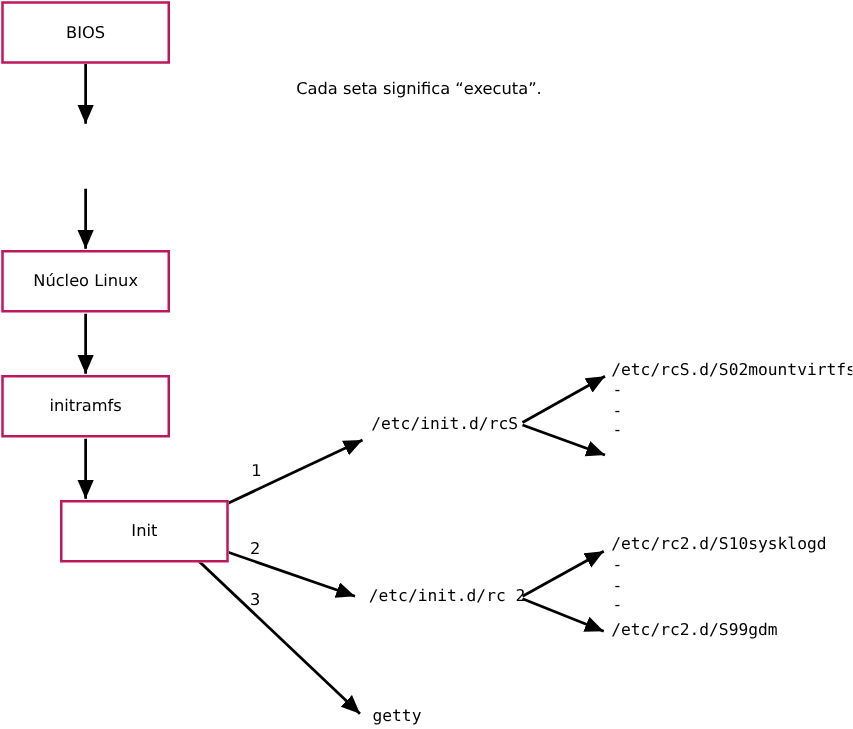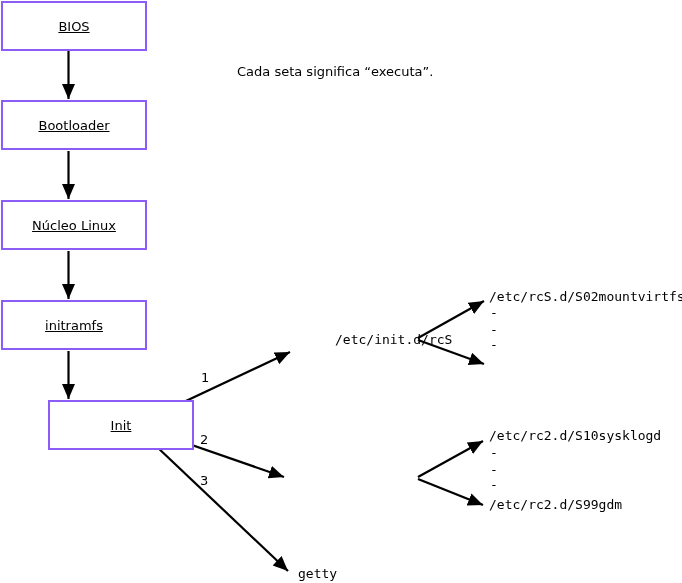--- a/index.html
+++ b/index.html
@@ -23,30 +23,29 @@
     width: 682px;
     height: 583px;
   }
   .diagram-svg line {
     stroke: #000000;
     stroke-width: 2.2;
   }
   .flow-box {
     position: absolute;
     left: 1px;
-    width: 146px;
+    width: 135px;
     height: 50px;
     box-sizing: border-box;
-    border: 2px solid #8b5cf6;
+    border: 2px solid #be185d;
     background: #ffffff;
     display: flex;
     align-items: center;
     justify-content: center;
     font-size: 13px;
-    text-decoration: underline;
   }
   .txt {
     position: absolute;
     font-size: 13px;
     line-height: 14px;
     white-space: pre;
   }
   .sans { font-family: "DejaVu Sans", sans-serif; }
   .mono { font-family: "DejaVu Sans Mono", monospace; }
 </style>
@@ -74,40 +73,38 @@
     <line x1="418" y1="338" x2="484" y2="301" marker-end="url(#arrowhead)"></line>
     <line x1="418" y1="340" x2="484" y2="364" marker-end="url(#arrowhead)"></line>
 
     <line x1="418" y1="477" x2="483" y2="441" marker-end="url(#arrowhead)"></line>
     <line x1="418" y1="479" x2="483" y2="505" marker-end="url(#arrowhead)"></line>
   </svg>
 
   <div class="flow-box" style="top:1px;">
     <span>BIOS</span>
   </div>
-  <div class="flow-box" style="top:100px;">
-    <span>Bootloader</span>
-  </div>
   <div class="flow-box" style="top:200px;">
     <span>Núcleo Linux</span>
   </div>
   <div class="flow-box" style="top:300px;">
     <span>initramfs</span>
   </div>
   <div class="flow-box" style="top:400px;margin-left:47px;">
     <span>Init</span>
   </div>
 
   <div class="txt sans" style="left:237px; top:65px;">Cada seta significa “executa”.</div>
 
   <div class="txt sans" style="left:201px; top:371px;">1</div>
   <div class="txt sans" style="left:200px; top:433px;">2</div>
   <div class="txt sans" style="left:200px; top:474px;">3</div>
 
-  <div class="txt mono" style="left:297px; top:333px;margin-left:38px;">/etc/init.d/rcS</div>
+  <div class="txt mono" style="left:297px; top:333px;">/etc/init.d/rcS</div>
+  <div class="txt mono" style="left:295px; top:471px;">/etc/init.d/rc 2</div>
   <div class="txt mono" style="left:298px; top:567px;">getty</div>
 
   <div class="txt mono" style="left:489px; top:290px;">/etc/rcS.d/S02mountvirtfs</div>
   <div class="txt mono" style="left:490px; top:306px;">-</div>
   <div class="txt mono" style="left:490px; top:323px;">-</div>
   <div class="txt mono" style="left:490px; top:338px;">-</div>
 
   <div class="txt mono" style="left:489px; top:429px;">/etc/rc2.d/S10sysklogd</div>
   <div class="txt mono" style="left:490px; top:446px;">-</div>
   <div class="txt mono" style="left:490px; top:463px;">-</div>

